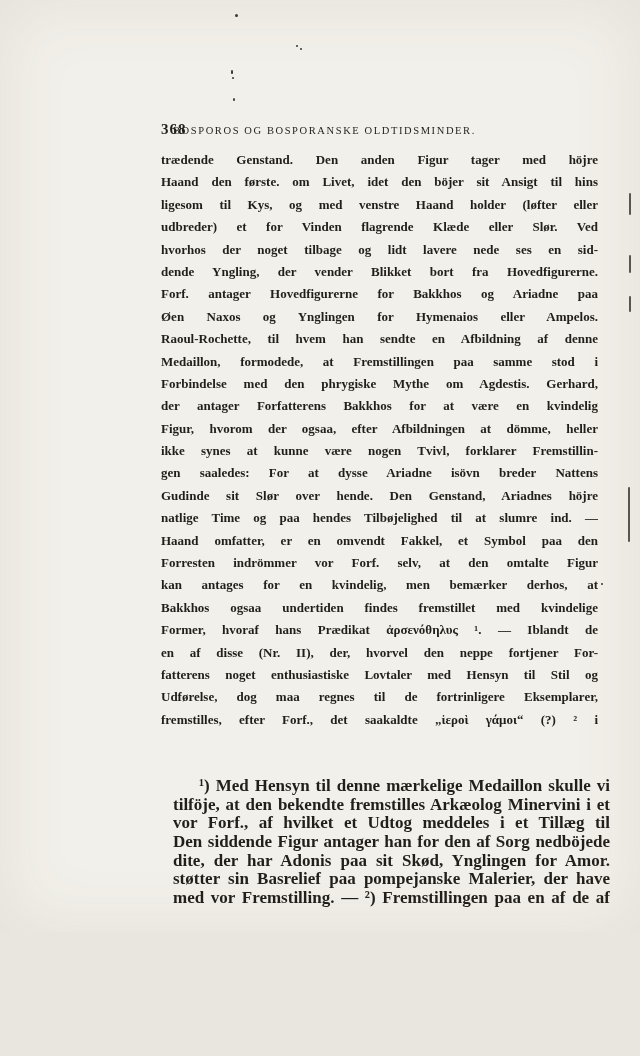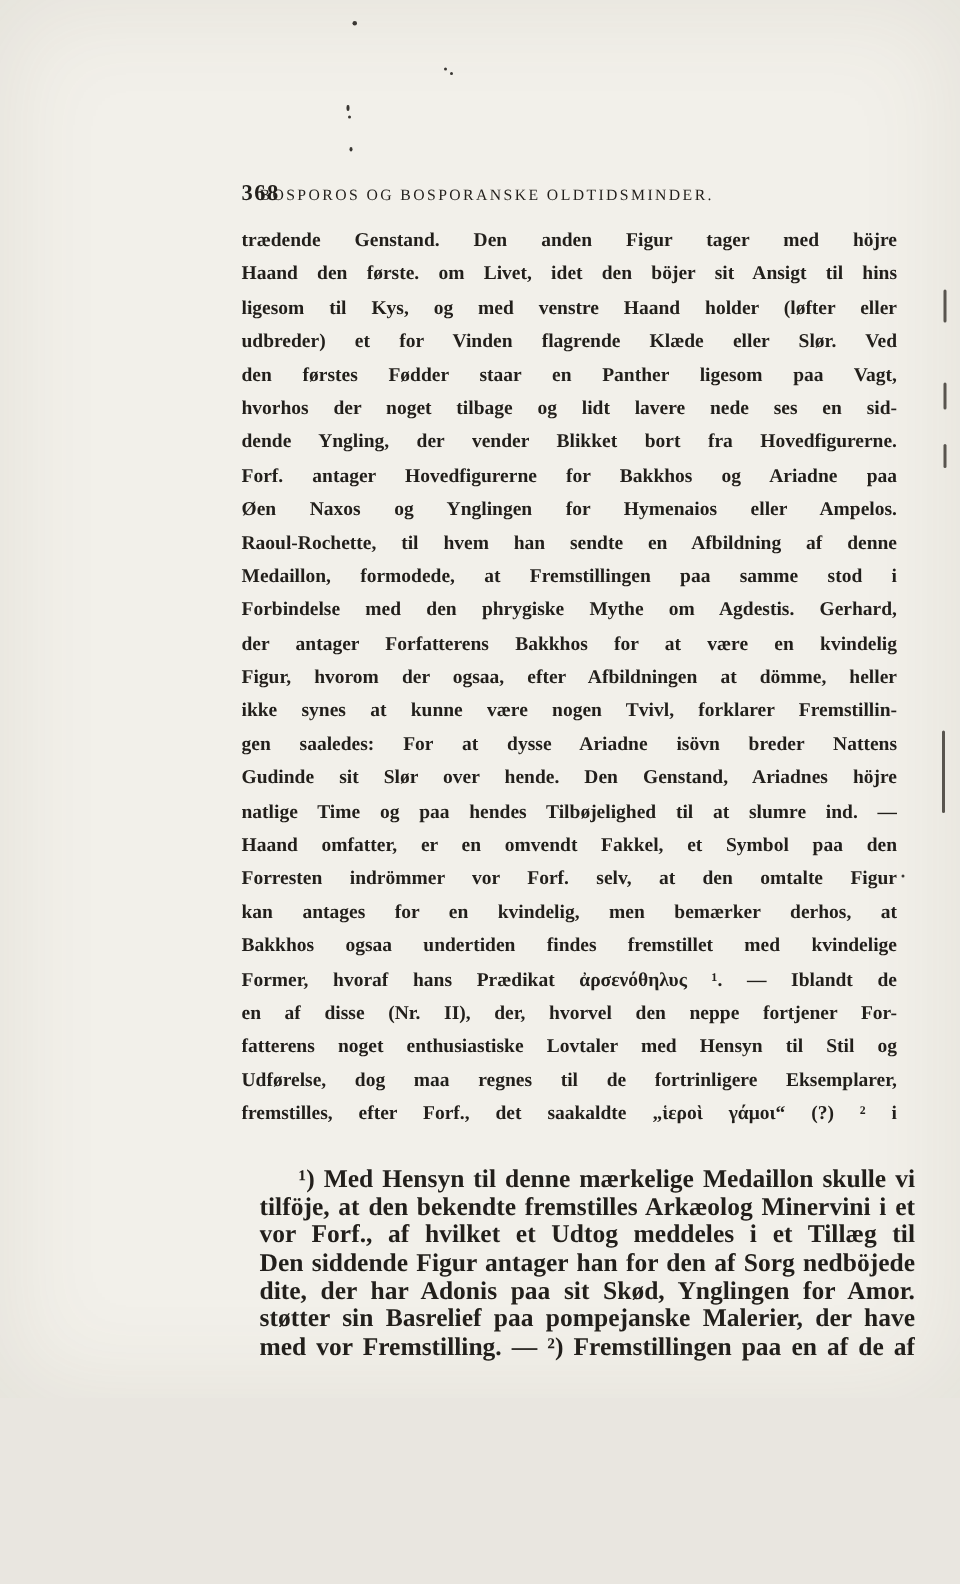--- a/index.html
+++ b/index.html
@@ -60,21 +60,20 @@
   <div class="header">
     <span class="pagenum">368</span>
     <span class="running-title">BOSPOROS OG BOSPORANSKE OLDTIDSMINDER.</span>
   </div>
 
   <div class="body-text">
       <div class="bline">trædende Genstand.  Den anden Figur tager med höjre</div>
       <div class="bline">Haand den første. om Livet, idet den böjer sit Ansigt til hins</div>
       <div class="bline">ligesom til Kys, og med venstre Haand holder (løfter eller</div>
       <div class="bline">udbreder) et for Vinden flagrende Klæde eller Slør.  Ved</div>
-      <div class="bline">den førstes Fødder staar en Panther ligesom paa Vagt,</div>
       <div class="bline">hvorhos der noget tilbage og lidt lavere nede ses en sid-</div>
       <div class="bline">dende Yngling, der vender Blikket bort fra Hovedfigurerne.</div>
       <div class="bline">Forf. antager Hovedfigurerne for Bakkhos og Ariadne paa</div>
       <div class="bline">Øen Naxos og Ynglingen for Hymenaios eller Ampelos.</div>
       <div class="bline">Raoul-Rochette, til hvem han sendte en Afbildning af denne</div>
       <div class="bline">Medaillon, formodede, at Fremstillingen paa samme stod i</div>
       <div class="bline">Forbindelse med den phrygiske Mythe om Agdestis.  Gerhard,</div>
       <div class="bline">der antager Forfatterens Bakkhos for at være en kvindelig</div>
       <div class="bline">Figur, hvorom der ogsaa, efter Afbildningen at dömme, heller</div>
       <div class="bline">ikke synes at kunne være nogen Tvivl, forklarer Fremstillin-</div>

